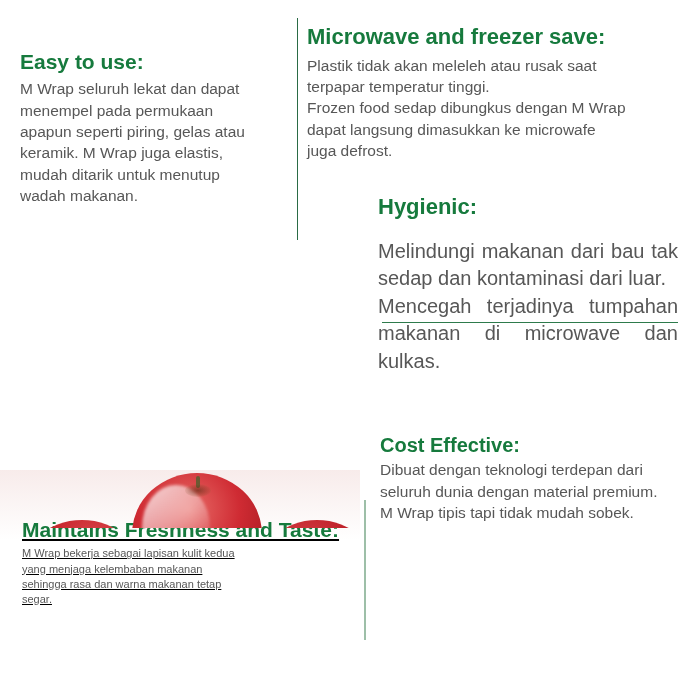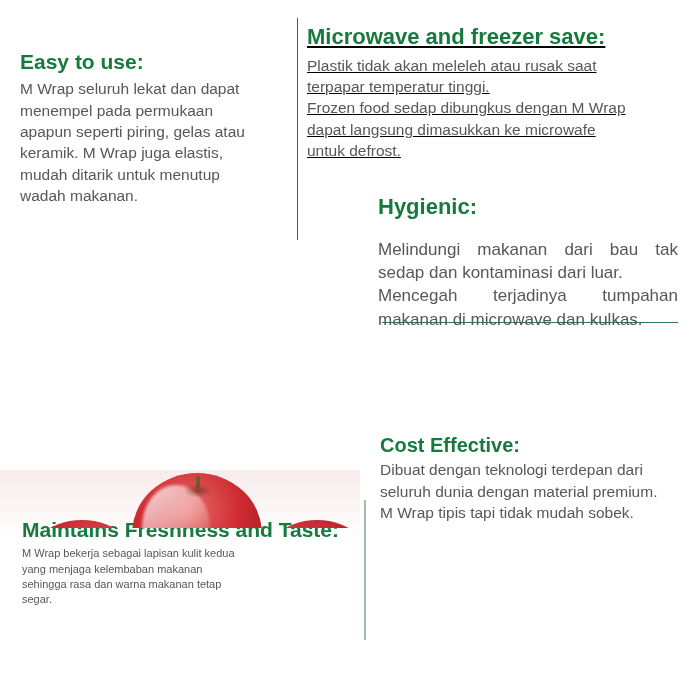--- a/index.html
+++ b/index.html
@@ -132,36 +132,36 @@
     font-family: "Liberation Sans", sans-serif;
     line-height: 1.38;
   }
 
   
   #easy-block { left: 20px; top: 50px; width: 270px; text-align: left; }
   #easy-block .h { font-size: 21px; margin-bottom: 4px; }
   #easy-block .p { font-size: 15.5px; }
 
   
-  #microwave-block { left: 307px; top: 24px; width: 376px; text-align: left; text-decoration: underline; }
+  #microwave-block { left: 307px; top: 24px; width: 376px; text-align: left; }
   #microwave-block .h { font-size: 22px; margin-bottom: 5px; }
   #microwave-block .p { font-size: 15.5px; }
 
   
   #hygienic-block { left: 378px; top: 194px; width: 300px; text-align: left; }
   #hygienic-block .h { font-size: 22px; margin-bottom: 18px; }
-  #hygienic-block .p { font-size: 17px; text-align: justify; }
+  #hygienic-block .p { font-size: 20px; text-align: justify; }
 
   
   #cost-block { left: 380px; top: 434px; width: 315px; text-align: left; }
   #cost-block .h { font-size: 20px; margin-bottom: 2px; }
   #cost-block .p { font-size: 15.5px; }
 
   
-  #freshness-block { left: 22px; top: 518px; width: 330px; text-align: left; }
+  #freshness-block { left: 22px; top: 518px; width: 330px; text-align: left; text-decoration: underline; }
   #freshness-block .h { font-size: 21px; margin-bottom: 4px; }
   #freshness-block .p { font-size: 11px; }
 
   .line { display: block; white-space: pre; }
 </style>
 </head>
 <body>
 
 <div id="infographic">
 
@@ -193,21 +193,21 @@
     </div>
   </div>
 
   <div class="block" id="microwave-block">
     <div class="h">Microwave and freezer save:</div>
     <div class="p">
       <span class="line">Plastik tidak akan meleleh atau rusak saat</span>
       <span class="line">terpapar temperatur tinggi.</span>
       <span class="line">Frozen food sedap dibungkus dengan M Wrap</span>
       <span class="line">dapat langsung dimasukkan ke microwafe</span>
-      <span class="line">untuk defrost.</span>
+      <span class="line">juga defrost.</span>
     </div>
   </div>
 
   <div class="block" id="hygienic-block">
     <div class="h">Hygienic:</div>
     <div class="p">
       <div style="text-align:justify; text-align-last:justify;">Melindungi makanan dari bau tak</div>
       <div>sedap dan kontaminasi dari luar.</div>
       <div style="text-align:justify; text-align-last:justify;">Mencegah terjadinya tumpahan</div>
       <div>makanan di microwave dan kulkas.</div>

